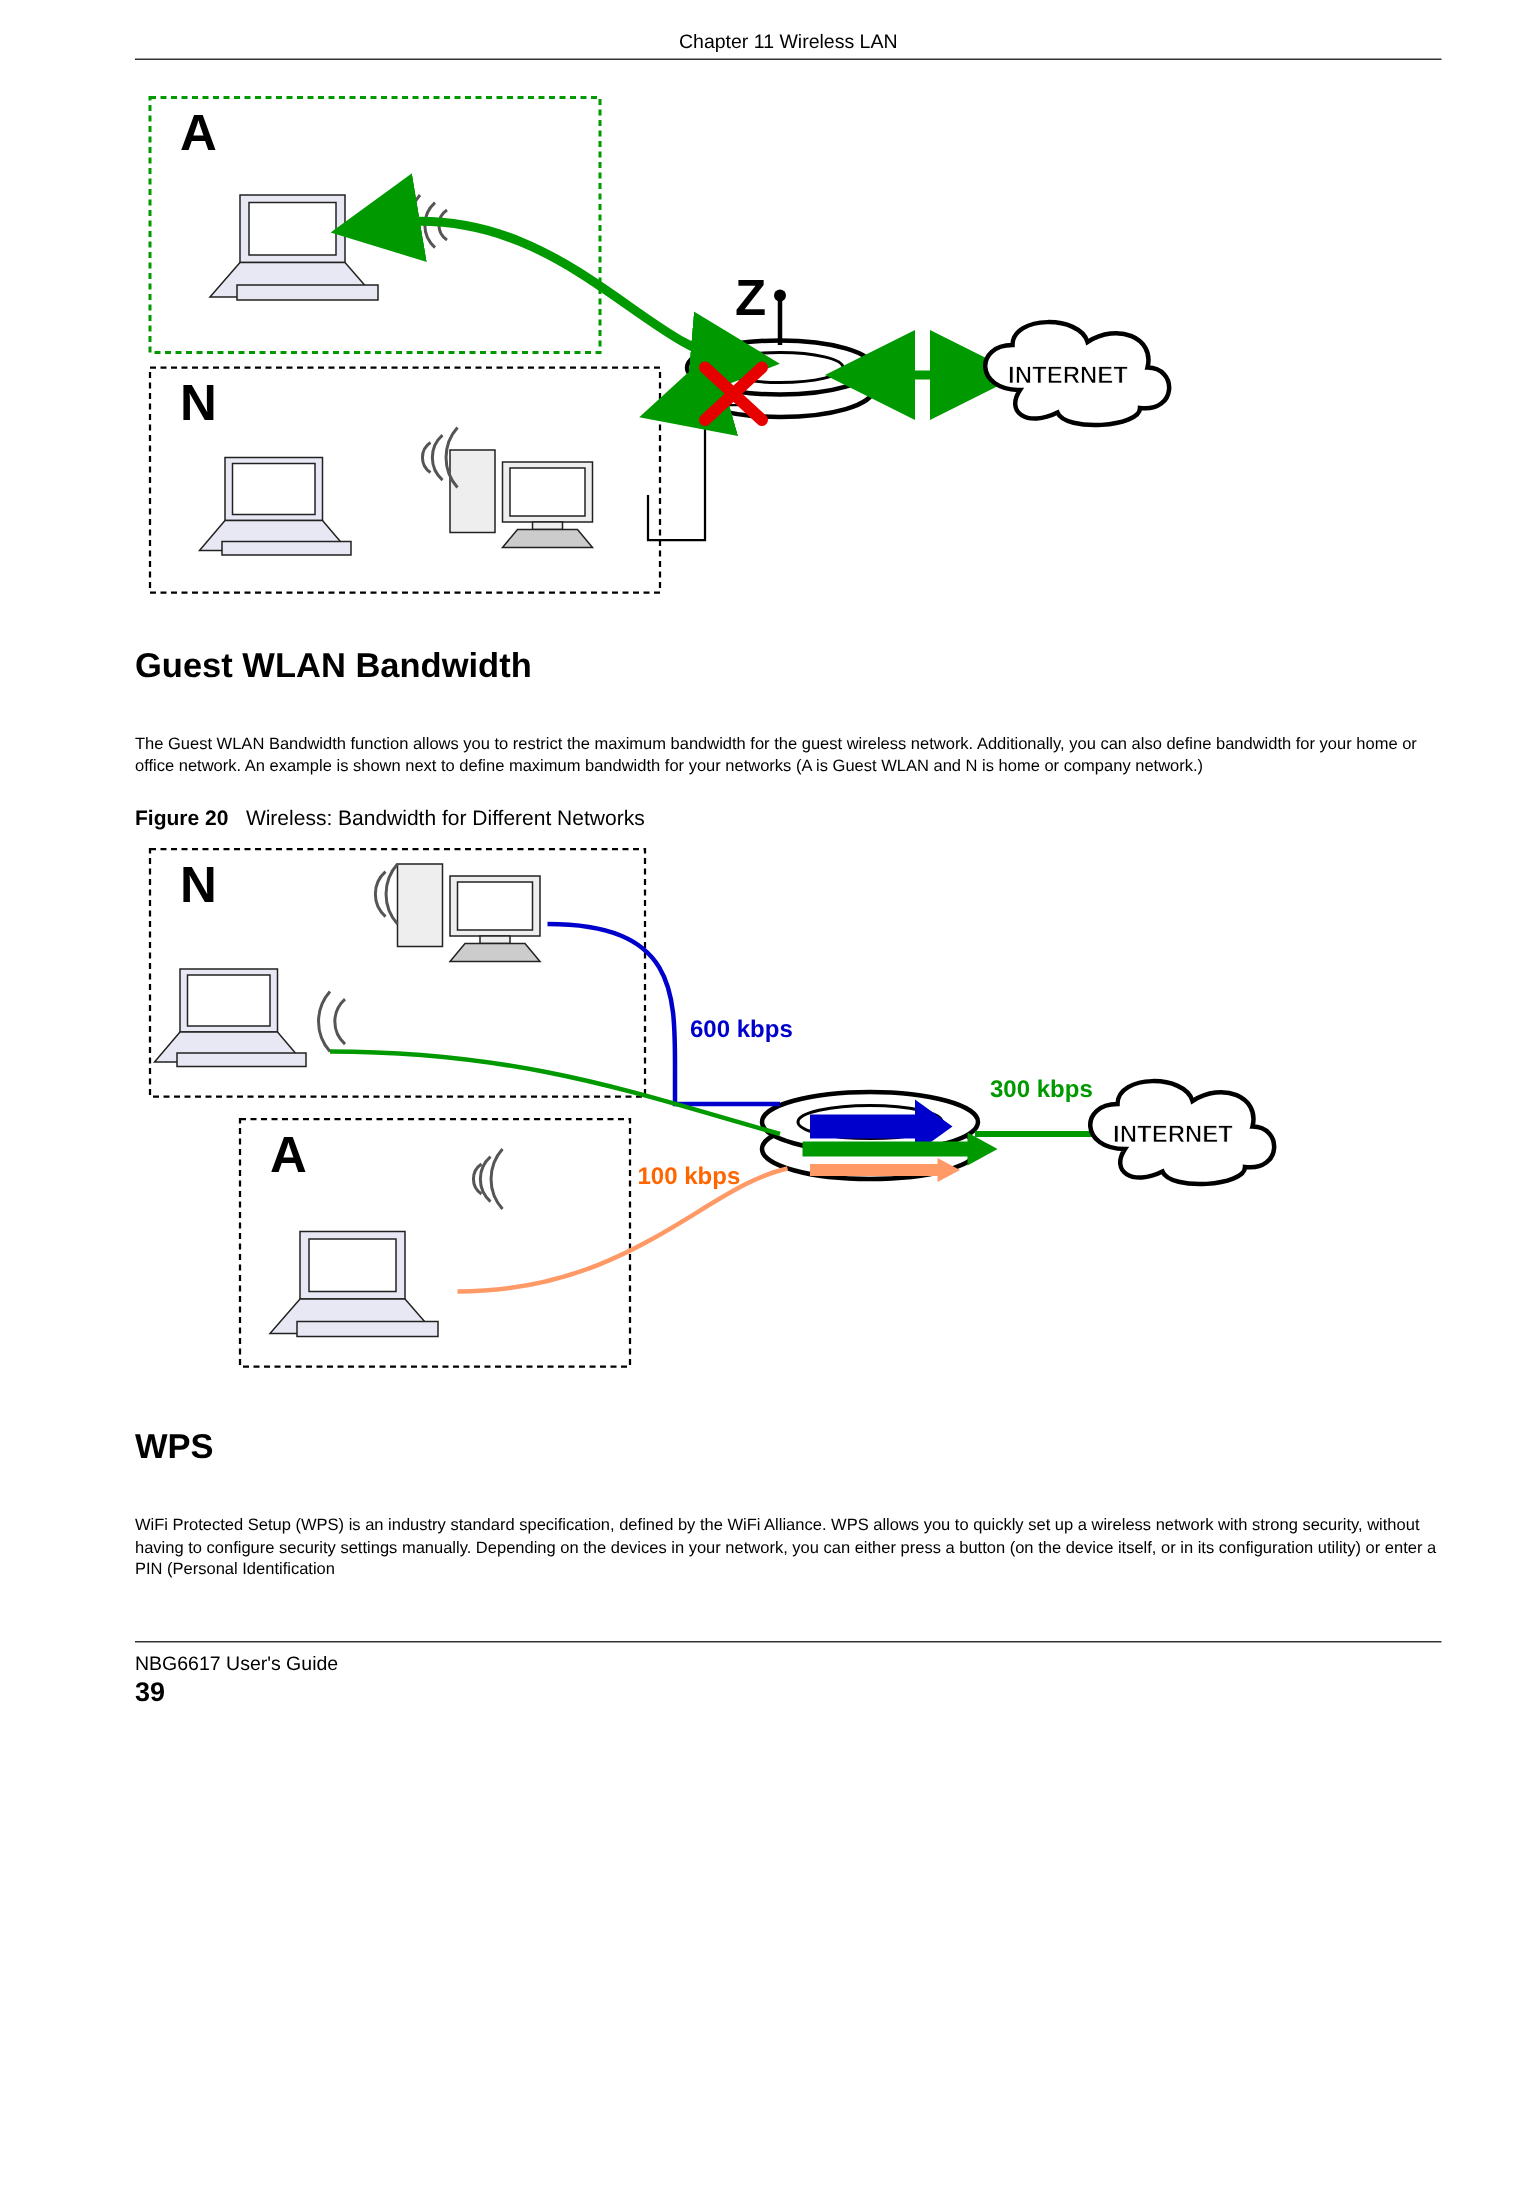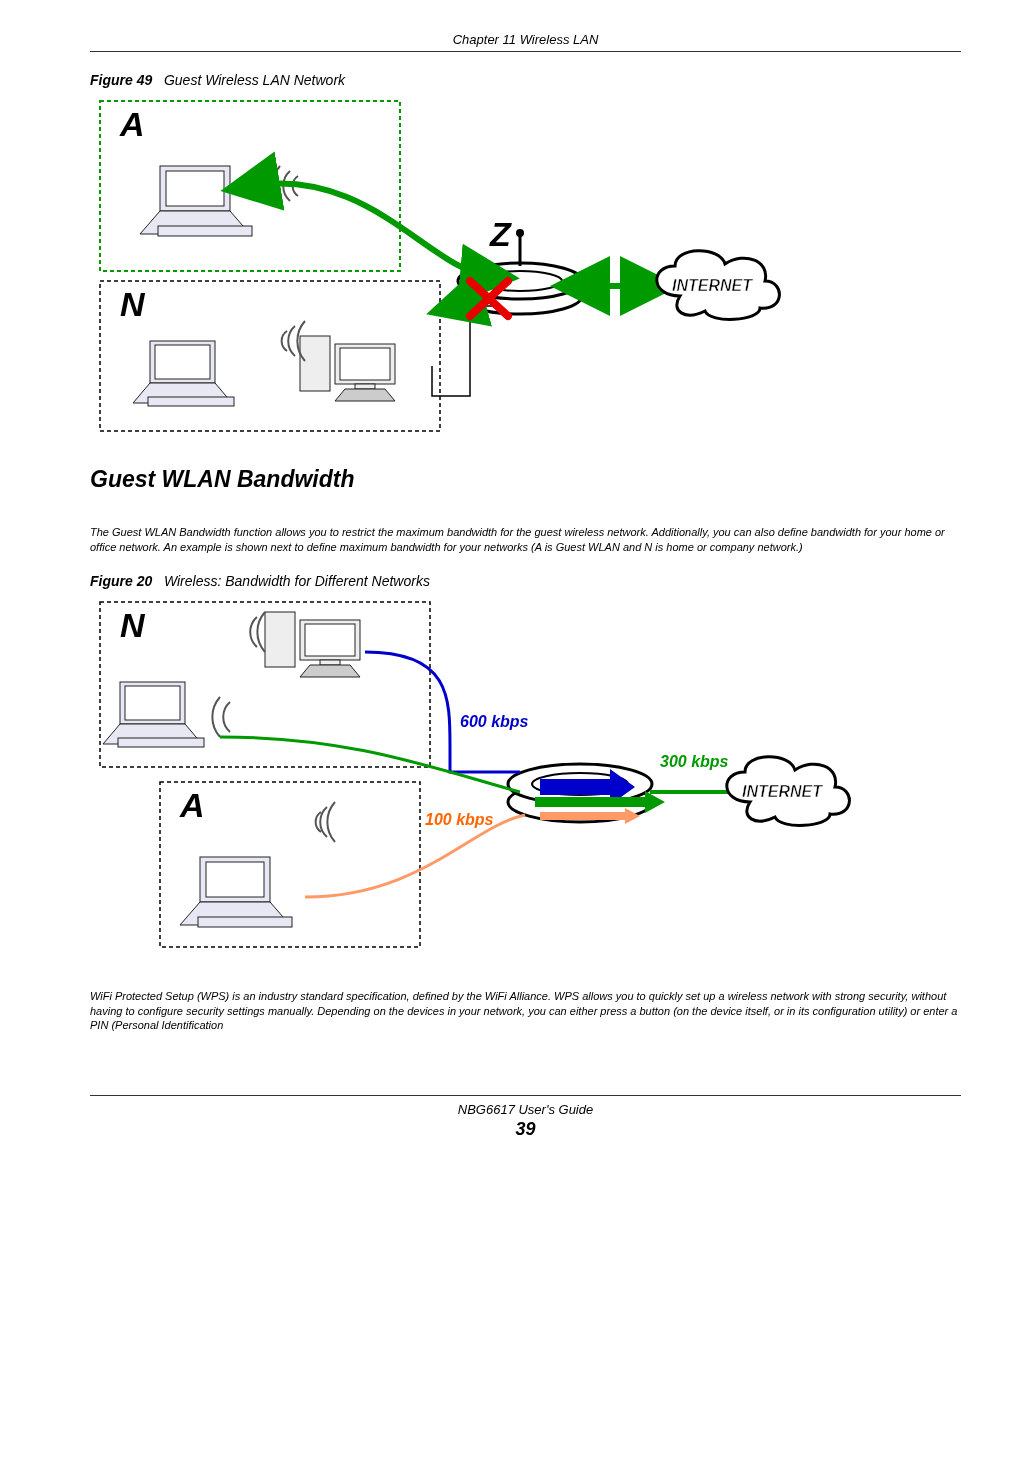--- a/index.html
+++ b/index.html
@@ -5,22 +5,21 @@
   body {
     font-family: Verdana, Geneva, sans-serif;
     font-size: 14px;
     background: #fff;
     color: #000;
     margin: 0;
     padding: 0;
     width: 1021px;
   }
   .page {
-    padding: 32px 60px 30px 90px;
-    font-style: italic;
+    padding: 20px 60px 30px 90px;
   }
   .header {
     text-align: center;
     font-size: 13px;
     border-bottom: 1px solid #333;
     padding-bottom: 4px;
     margin-bottom: 20px;
   }
   .fig-caption {
     font-size: 14px;
@@ -38,47 +37,43 @@
     margin-top: 28px;
     margin-bottom: 18px;
   }
   .body-text {
     font-size: 11px;
     line-height: 1.35;
     margin-bottom: 18px;
     margin-top: 32px;
   }
   .footer {
-    text-align: center;
+    text-align: left;
     border-top: 1px solid #333;
-    margin-top: 62px;
+    margin-top: 40px;
     padding-top: 6px;
     font-size: 13px;
   }
   .footer .pagenum {
     font-size: 18px;
     font-weight: bold;
     display: block;
     margin-top: 2px;
   }
   .glyph-label { font-family: Arial, sans-serif; font-weight: bold; }
 </style>
 </head>
 <body>
 
 <div class="page">
 
   <div class="header">
     <span>Chapter 11 Wireless LAN</span>
   </div>
 
-  <div class="fig-caption">
-    <span class="figlabel">Figure 49</span>&nbsp;&nbsp;
-    <span>Guest Wireless LAN Network</span>
-  </div>
 
   <div class="diagram">
     <svg width="780" height="340" viewBox="0 0 780 340">
 
       <rect x="10" y="5" width="300" height="170" fill="none" stroke="#009900" stroke-width="2" stroke-dasharray="4 3"></rect>
       <text x="30" y="40" font-size="34" class="glyph-label">A</text>
 
       <g transform="translate(70,70)">
         <rect x="0" y="0" width="70" height="45" fill="#e8e8f4" stroke="#222"></rect>
         <rect x="6" y="5" width="58" height="35" fill="#fff" stroke="#222"></rect>
@@ -232,20 +227,21 @@
 
       <line x1="560" y1="195" x2="640" y2="195" stroke="#009900" stroke-width="4"></line>
 
       <g transform="translate(630,155)">
         <path d="M 30 50 C 0 50, 0 20, 25 20 C 25 0, 70 0, 75 18 C 95 5, 120 15, 115 35 C 135 35, 135 65, 110 62 C 110 75, 60 78, 55 65 C 35 75, 20 65, 30 50 Z" fill="#fff" stroke="#000" stroke-width="3"></path>
         <text x="22" y="45" font-size="16" font-weight="bold" class="glyph-label" fill="#000" stroke="#fff" stroke-width="0.5">INTERNET</text>
       </g>
     </svg>
   </div>
 
+  <div class="section-title">WPS</div>
   <div class="body-text">WiFi Protected Setup (WPS) is an industry standard specification, defined by the WiFi Alliance. WPS allows you to quickly set up a wireless network with strong security, without having to configure security settings manually. Depending on the devices in your network, you can either press a button (on the device itself, or in its configuration utility) or enter a PIN (Personal Identification</div>
 
   <div class="footer">
     <span>NBG6617 User's Guide</span>
     <span class="pagenum">39</span>
   </div>
 
 </div>
 
 </body></html>

